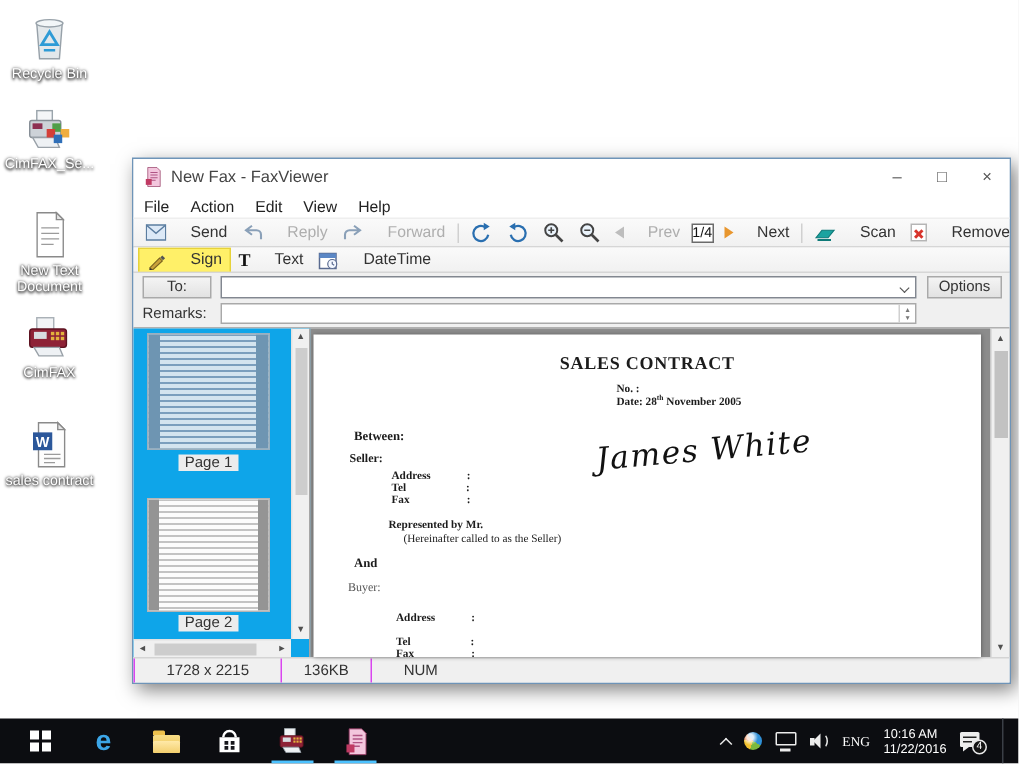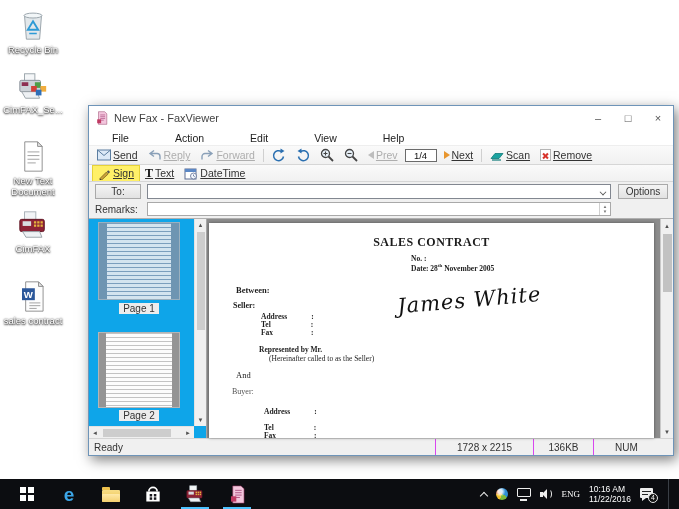--- a/index.html
+++ b/index.html
@@ -28,26 +28,26 @@
 
   
   .window{position:absolute;left:88px;top:105px;width:586px;height:351px;background:#f0f0f0;
     border:1px solid #6e94b8;box-shadow:3px 4px 12px rgba(0,0,0,.5);display:flex;flex-direction:column;}
   .titlebar{height:24px;background:#fff;display:flex;align-items:center;padding-left:6px;flex:0 0 auto;}
   .titlebar .wicon{width:14px;height:14px;margin-right:5px;flex:0 0 auto;}
   .title-text{font-size:11px;color:#444;flex:1 1 auto;white-space:nowrap;}
   .win-controls{display:flex;height:100%;}
   .win-btn{width:30px;height:100%;display:flex;align-items:center;justify-content:center;font-size:11px;color:#555;}
   .menubar{height:16px;background:#fff;display:flex;align-items:center;font-size:10.5px;color:#222;flex:0 0 auto;border-bottom:1px solid #eee;}
-  .menu-item{padding:0 23px;}
+  .menu-item{padding:0 7px;}
 
   .toolbar{background:linear-gradient(#fafafa,#f1f1f1);border-bottom:1px solid #d6d6d6;display:flex;align-items:center;padding:0 3px;flex:0 0 auto;overflow:hidden;white-space:nowrap;}
   .tb1{height:19px;}
   .tb2{height:17px;}
-  .tbtn{display:inline-flex;align-items:center;gap:2px;padding:1px 5px;font-size:10.5px;color:#333;flex:0 0 auto;text-decoration:underline;}
+  .tbtn{display:inline-flex;align-items:center;gap:16px;padding:1px 5px;font-size:10.5px;color:#333;flex:0 0 auto;}
   .tbtn.disabled{color:#aeaeae;}
   .tbtn.disabled svg *{stroke:#bdbdbd !important;fill:#d9d9d9 !important;}
   .tsep{width:1px;height:13px;background:#d0d0d0;margin:0 3px;flex:0 0 auto;}
   .pagebox{width:32px;height:13px;border:1px solid #6b6b6b;background:#fff;font-size:9.5px;text-align:center;line-height:12px;color:#111;margin:0 2px;}
   .tri{width:0;height:0;display:inline-block;}
   .tri-l{border-top:4px solid transparent;border-bottom:4px solid transparent;border-right:6px solid #bdbdbd;}
   .tri-r{border-top:4px solid transparent;border-bottom:4px solid transparent;border-left:6px solid #e8962e;}
   .icon16{width:14px;height:14px;display:inline-block;position:relative;flex:0 0 auto;}
   .icon-x{position:relative;width:11px;height:12px;background:#fff;border:1px solid #b5b5b5;display:inline-block;}
   .icon-x::before,.icon-x::after{content:"";position:absolute;left:1px;top:4.5px;width:7px;height:2px;background:#d8342c;}
@@ -115,21 +115,21 @@
   .c-date{left:202px;top:40px;font-size:7.5px;font-weight:bold;}
   .c-date sup{font-size:5px;}
   .c-between{left:27px;top:62px;font-size:8.5px;font-weight:bold;}
   .c-seller{left:24px;top:78px;font-size:8px;font-weight:bold;}
   .c-row{font-size:7.5px;font-weight:bold;}
   .c-row .fld{position:static;}
   .c-colon{position:static;}
   .c-sig{left:188px;top:64px;width:170px;font-family:"DejaVu Serif",serif;font-style:italic;font-size:21px;color:#111;transform:rotate(-5deg);letter-spacing:1px;white-space:nowrap;}
   .c-rep{left:50px;top:122px;font-size:7.5px;font-weight:bold;}
   .c-here{left:60px;top:131px;font-size:7.5px;}
-  .c-and{left:27px;top:147px;font-size:8.5px;font-weight:normal;}
+  .c-and{left:27px;top:147px;font-size:8.5px;font-weight:bold;}
   .c-buyer{left:23px;top:164px;font-size:8px;color:#555;}
 
   
   .statusbar{flex:0 0 17px;background:#f0f0f0;border-top:1px solid #d4d4d4;display:flex;align-items:center;font-size:10px;color:#333;}
   .sb-ready{flex:1 1 auto;padding-left:5px;}
   .sb-cell{flex:0 0 auto;border-left:1px solid #d946ef;height:100%;display:flex;align-items:center;justify-content:center;}
   .sb-dim{width:98px;}
   .sb-size{width:60px;}
   .sb-num{width:66px;}
   .sb-grip{width:14px;border-left:none;}
@@ -466,21 +466,20 @@
         </div>
         <div class="doc-vscroll">
           <span class="sarrow" style="top:0">▲</span>
           <span class="sthumb"></span>
           <span class="sarrow" style="bottom:0">▼</span>
         </div>
       </div>
     </div>
 
     <div class="statusbar">
-      <span class="sb-ready">Ready</span>
       <span class="sb-cell sb-dim">1728 x 2215</span>
       <span class="sb-cell sb-size">136KB</span>
       <span class="sb-cell sb-num">NUM</span>
       <span class="sb-cell sb-grip"></span>
     </div>
   </div>
 
   <div class="taskbar">
     <span class="tb-app start">
       <span class="win-logo">

